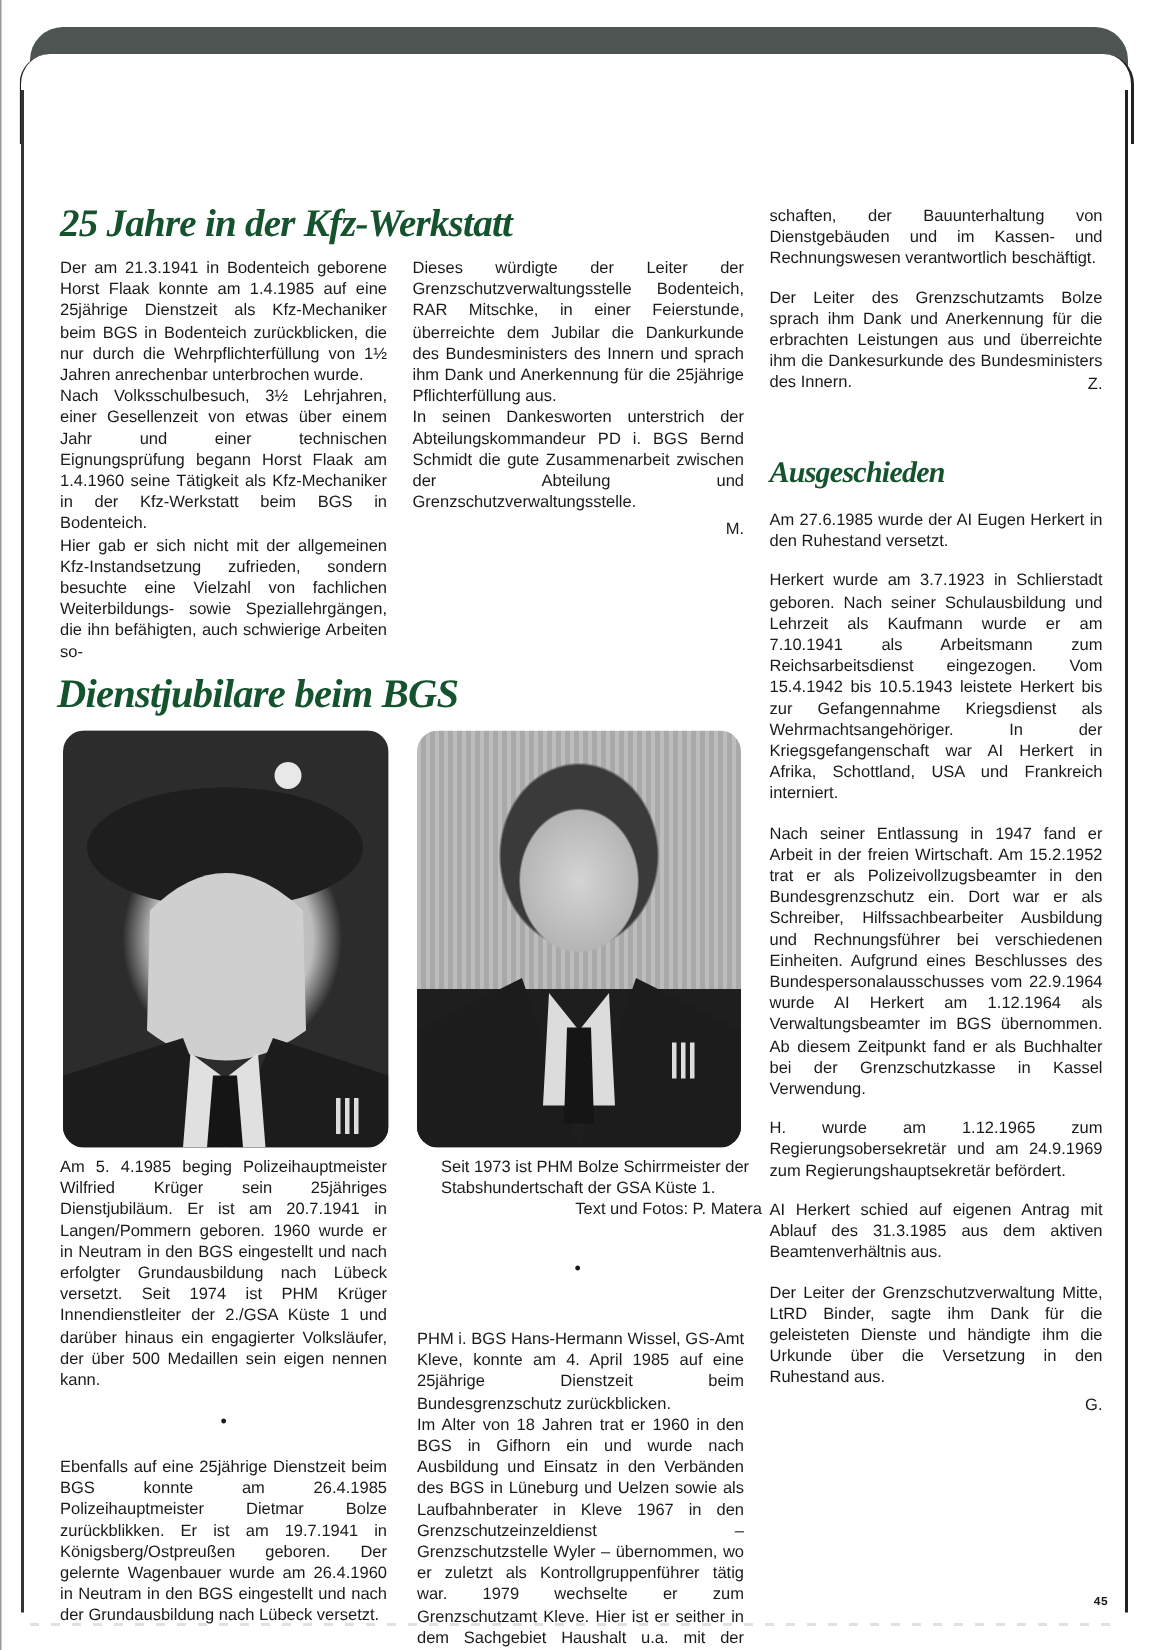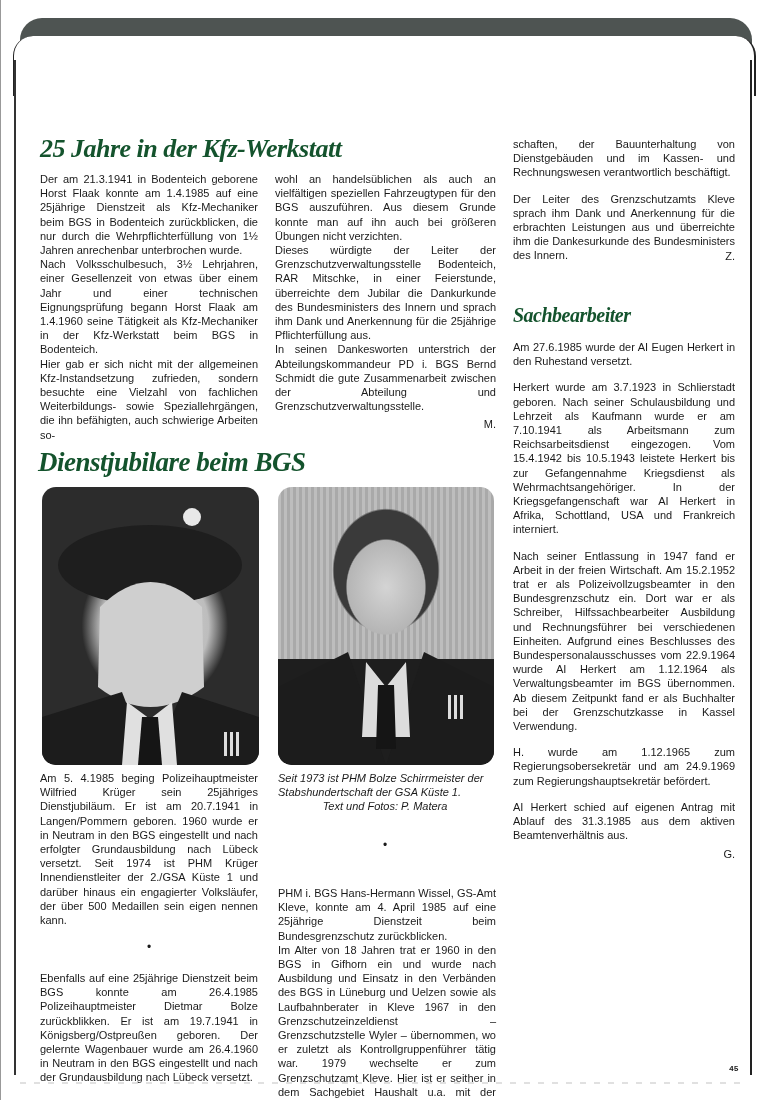--- a/index.html
+++ b/index.html
@@ -24,21 +24,21 @@
   .c3b { left:513px; top:340px; width:222px; }
   .photo { position:absolute; border-radius:14px; overflow:hidden; background:#2a2a2a; }
   .photo1 { left:42px; top:487px; width:217px; height:278px; background:radial-gradient(ellipse 45% 38% at 52% 50%, #d9d9d9 0%, #bdbdbd 55%, #2c2c2c 75%), #2a2a2a; }
   .photo2 { left:278px; top:487px; width:216px; height:278px; background:
       radial-gradient(ellipse 30% 28% at 50% 36%, #d4d4d4 0%, #b5b5b5 60%, transparent 62%),
       radial-gradient(ellipse 40% 36% at 50% 30%, #3a3a3a 0%, #3a3a3a 60%, transparent 62%),
       linear-gradient(180deg, transparent 62%, #1e1e1e 62%),
       repeating-linear-gradient(90deg,#bdbdbd 0 3px,#a9a9a9 3px 6px); }
   .photo svg { position:absolute; left:0; top:0; }
   .cap1 { left:40px; top:771px; width:218px; }
-  .cap2 { left:278px; top:771px; width:216px;font-style:italic; }
+  .cap2 { left:294px; top:771px; width:216px; }
   .cap1b { left:40px; top:971px; width:218px; }
   .c2b { left:278px; top:886px; width:218px; }
   .bullet { position:absolute; font-size:12px; }
   .pagenum { position:absolute; left:729px; top:1064px; font-size:8px; font-weight:bold;font-family:Liberation Mono, monospace; }
 </style>
 </head>
 <body>
 
 <div class="leftedge"></div>
 <div class="topbar"></div>
@@ -46,39 +46,39 @@
 <div class="leftline"></div>
 <div class="rightline"></div>
 
 <h1 class="title1">25 Jahre in der Kfz-Werkstatt</h1>
 <div class="col c1">
   <p>Der am 21.3.1941 in Bodenteich geborene Horst Flaak konnte am 1.4.1985 auf eine 25jährige Dienstzeit als Kfz-Mechaniker beim BGS in Bodenteich zurückblicken, die nur durch die Wehrpflichterfüllung von 1½ Jahren anrechenbar unterbrochen wurde.</p>
   <p>Nach Volksschulbesuch, 3½ Lehrjahren, einer Gesellenzeit von etwas über einem Jahr und einer technischen Eignungsprüfung begann Horst Flaak am 1.4.1960 seine Tätigkeit als Kfz-Mechaniker in der Kfz-Werkstatt beim BGS in Bodenteich.</p>
   <p>Hier gab er sich nicht mit der allgemeinen Kfz-Instandsetzung zufrieden, sondern besuchte eine Vielzahl von fachlichen Weiterbildungs- sowie Speziallehrgängen, die ihn befähigten, auch schwierige Arbeiten so-</p>
 </div>
 <div class="col c2">
-  <p>wohl an handelsüblichen als auch an vielfältigen speziellen Fahrzeugtypen für den BGS auszuführen. Aus diesem Grunde konnte man auf ihn auch bei größeren Übungen nicht verzichten.</p>
   <p>Dieses würdigte der Leiter der Grenzschutzverwaltungsstelle Bodenteich, RAR Mitschke, in einer Feierstunde, überreichte dem Jubilar die Dankurkunde des Bundesministers des Innern und sprach ihm Dank und Anerkennung für die 25jährige Pflichterfüllung aus.</p>
   <p>In seinen Dankesworten unterstrich der Abteilungskommandeur PD i. BGS Bernd Schmidt die gute Zusammenarbeit zwischen der Abteilung und Grenzschutzverwaltungsstelle.</p>
   <p class="sig">M.</p>
 </div>
 
 <div class="col c3">
   <p>schaften, der Bauunterhaltung von Dienstgebäuden und im Kassen- und Rechnungswesen verantwortlich beschäftigt.</p>
-  <p class="gap">Der Leiter des Grenzschutzamts Kleve sprach ihm Dank und Anerkennung für die erbrachten Leistungen aus und überreichte ihm die Dankesurkunde des Bundesministers des Innern.</p>
+  <p class="gap">Der Leiter des Grenzschutzamts Bolze sprach ihm Dank und Anerkennung für die erbrachten Leistungen aus und überreichte ihm die Dankesurkunde des Bundesministers des Innern.</p>
   <p class="sig" style="margin-top:-14px !important;">Z.</p>
 </div>
 
-<h2 class="title3">Sachbearbeiter</h2>
+<h2 class="title3">Ausgeschieden</h2>
 <div class="col c3b">
   <p>Am 27.6.1985 wurde der AI Eugen Herkert in den Ruhestand versetzt.</p>
   <p class="gap">Herkert wurde am 3.7.1923 in Schlierstadt geboren. Nach seiner Schulausbildung und Lehrzeit als Kaufmann wurde er am 7.10.1941 als Arbeitsmann zum Reichsarbeitsdienst eingezogen. Vom 15.4.1942 bis 10.5.1943 leistete Herkert bis zur Gefangennahme Kriegsdienst als Wehrmachtsangehöriger. In der Kriegsgefangenschaft war AI Herkert in Afrika, Schottland, USA und Frankreich interniert.</p>
   <p class="gap">Nach seiner Entlassung in 1947 fand er Arbeit in der freien Wirtschaft. Am 15.2.1952 trat er als Polizeivollzugsbeamter in den Bundesgrenzschutz ein. Dort war er als Schreiber, Hilfssachbearbeiter Ausbildung und Rechnungsführer bei verschiedenen Einheiten. Aufgrund eines Beschlusses des Bundespersonalausschusses vom 22.9.1964 wurde AI Herkert am 1.12.1964 als Verwaltungsbeamter im BGS übernommen. Ab diesem Zeitpunkt fand er als Buchhalter bei der Grenzschutzkasse in Kassel Verwendung.</p>
   <p class="gap">H. wurde am 1.12.1965 zum Regierungsobersekretär und am 24.9.1969 zum Regierungshauptsekretär befördert.</p>
   <p class="gap">AI Herkert schied auf eigenen Antrag mit Ablauf des 31.3.1985 aus dem aktiven Beamtenverhältnis aus.</p>
+  <p class="gap">Der Leiter der Grenzschutzverwaltung Mitte, LtRD Binder, sagte ihm Dank für die geleisteten Dienste und händigte ihm die Urkunde über die Versetzung in den Ruhestand aus.</p>
   <p class="sig">G.</p>
 </div>
 
 <h2 class="title2">Dienstjubilare beim BGS</h2>
 
 <div class="photo photo1" title="Porträt Wilfried Krüger in Uniform mit Mütze">
   <svg width="217" height="278" viewBox="0 0 217 278">
     <ellipse cx="108" cy="78" rx="92" ry="40" fill="#1e1e1e"></ellipse>
     <path d="M58 120 Q108 70 160 120 L162 200 Q108 240 56 200 Z" fill="#cfcfcf"></path>
     <path d="M0 230 L80 205 L108 278 L0 278 Z" fill="#1c1c1c"></path>
@@ -106,21 +106,21 @@
 <div class="col cap1">
   <p>Am 5. 4.1985 beging Polizeihauptmeister Wilfried Krüger sein 25jähriges Dienstjubiläum. Er ist am 20.7.1941 in Langen/Pommern geboren. 1960 wurde er in Neutram in den BGS eingestellt und nach erfolgter Grundausbildung nach Lübeck versetzt. Seit 1974 ist PHM Krüger Innendienstleiter der 2./GSA Küste 1 und darüber hinaus ein engagierter Volksläufer, der über 500 Medaillen sein eigen nennen kann.</p>
 </div>
 <div class="bullet" style="left:147px;top:940px;">•</div>
 <div class="col cap1b">
   <p>Ebenfalls auf eine 25jährige Dienstzeit beim BGS konnte am 26.4.1985 Polizeihauptmeister Dietmar Bolze zurückblikken. Er ist am 19.7.1941 in Königsberg/Ostpreußen geboren. Der gelernte Wagenbauer wurde am 26.4.1960 in Neutram in den BGS eingestellt und nach der Grundausbildung nach Lübeck versetzt.</p>
 </div>
 
 <div class="col cap2">
   <p style="text-align:left">Seit 1973 ist PHM Bolze Schirrmeister der Stabshundertschaft der GSA Küste 1.</p>
-  <p style="text-align:center;padding-right:2px">Text und Fotos: P. Matera</p>
+  <p style="text-align:right;padding-right:2px">Text und Fotos: P. Matera</p>
 </div>
 <div class="bullet" style="left:383px;top:838px;">•</div>
 <div class="col c2b">
   <p>PHM i. BGS Hans-Hermann Wissel, GS-Amt Kleve, konnte am 4. April 1985 auf eine 25jährige Dienstzeit beim Bundesgrenzschutz zurückblicken.</p>
   <p>Im Alter von 18 Jahren trat er 1960 in den BGS in Gifhorn ein und wurde nach Ausbildung und Einsatz in den Verbänden des BGS in Lüneburg und Uelzen sowie als Laufbahnberater in Kleve 1967 in den Grenzschutzeinzeldienst – Grenzschutzstelle Wyler – übernommen, wo er zuletzt als Kontrollgruppenführer tätig war. 1979 wechselte er zum Grenzschutzamt Kleve. Hier ist er seither in dem Sachgebiet Haushalt u.a. mit der Verwaltung von Liegen-</p>
 </div>
 
 <div class="pagenum">45</div>
 <div class="bottomnoise"></div>
 

